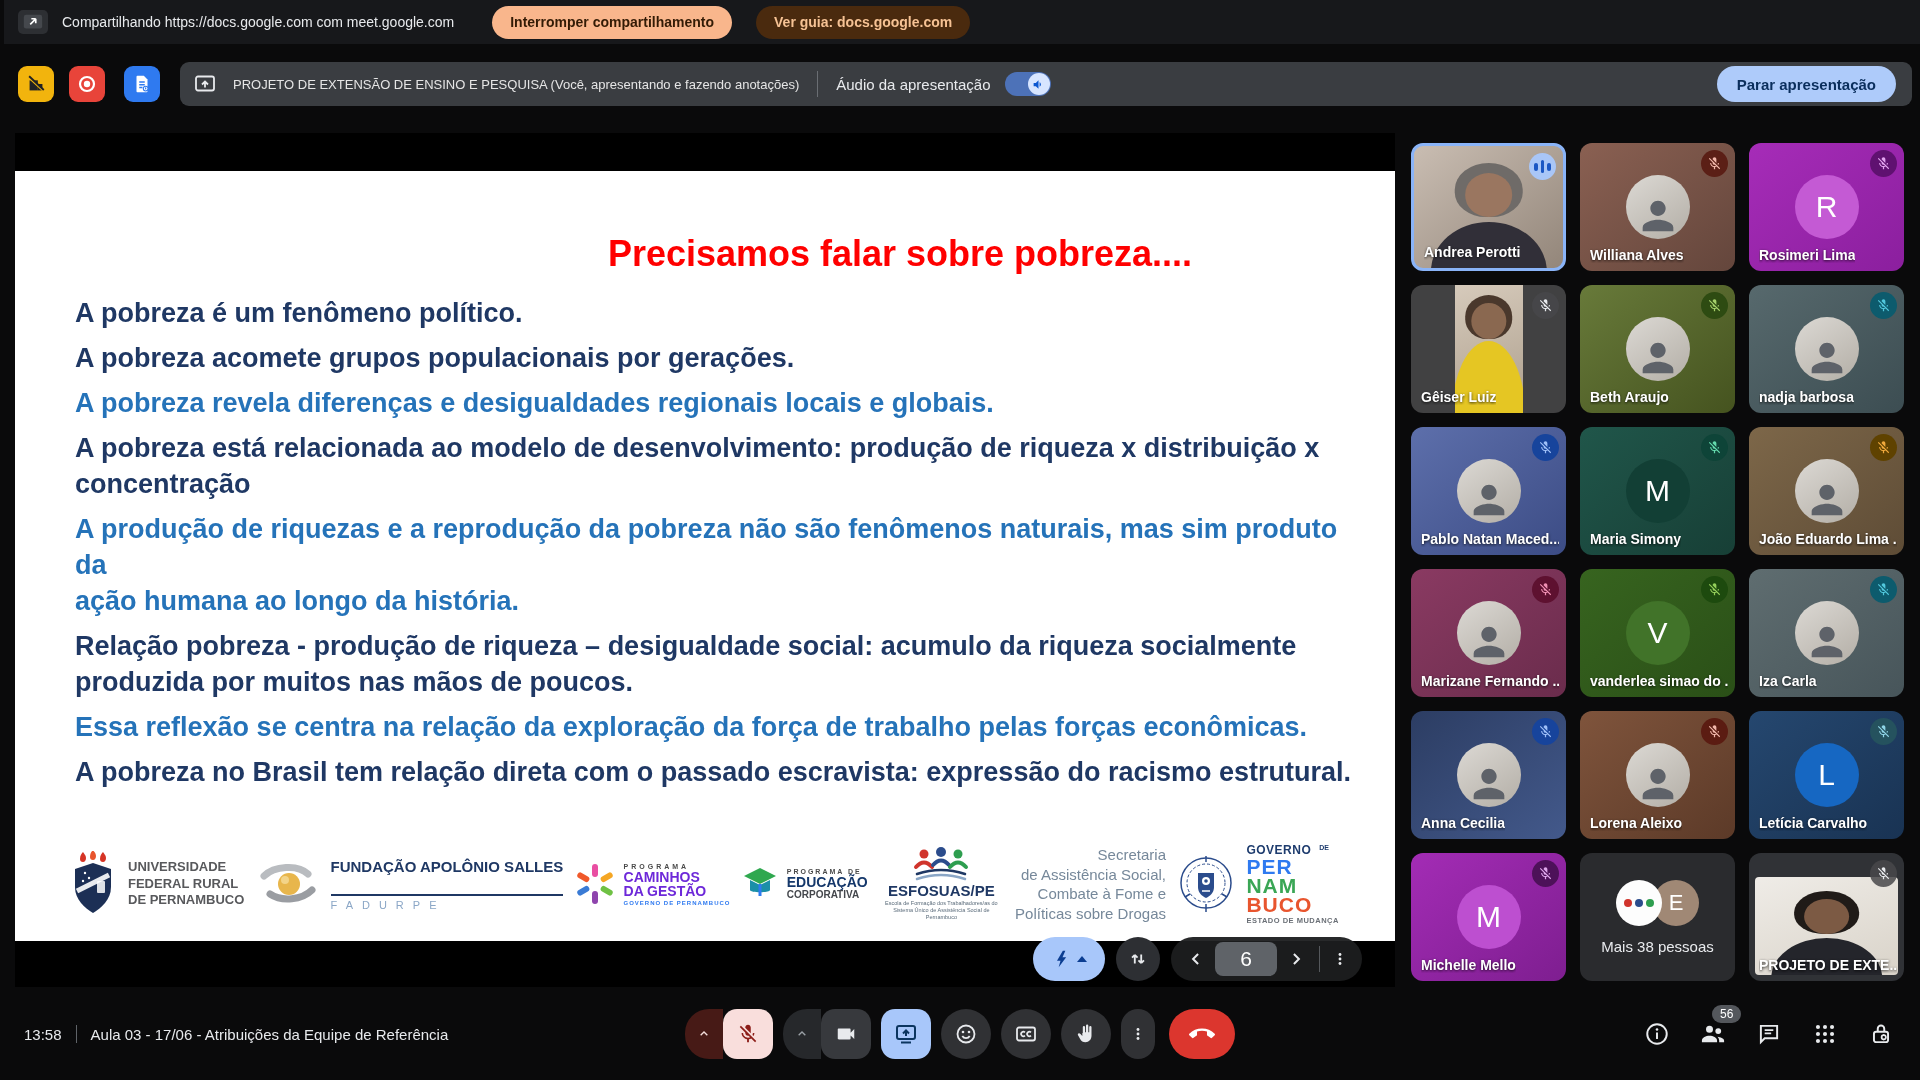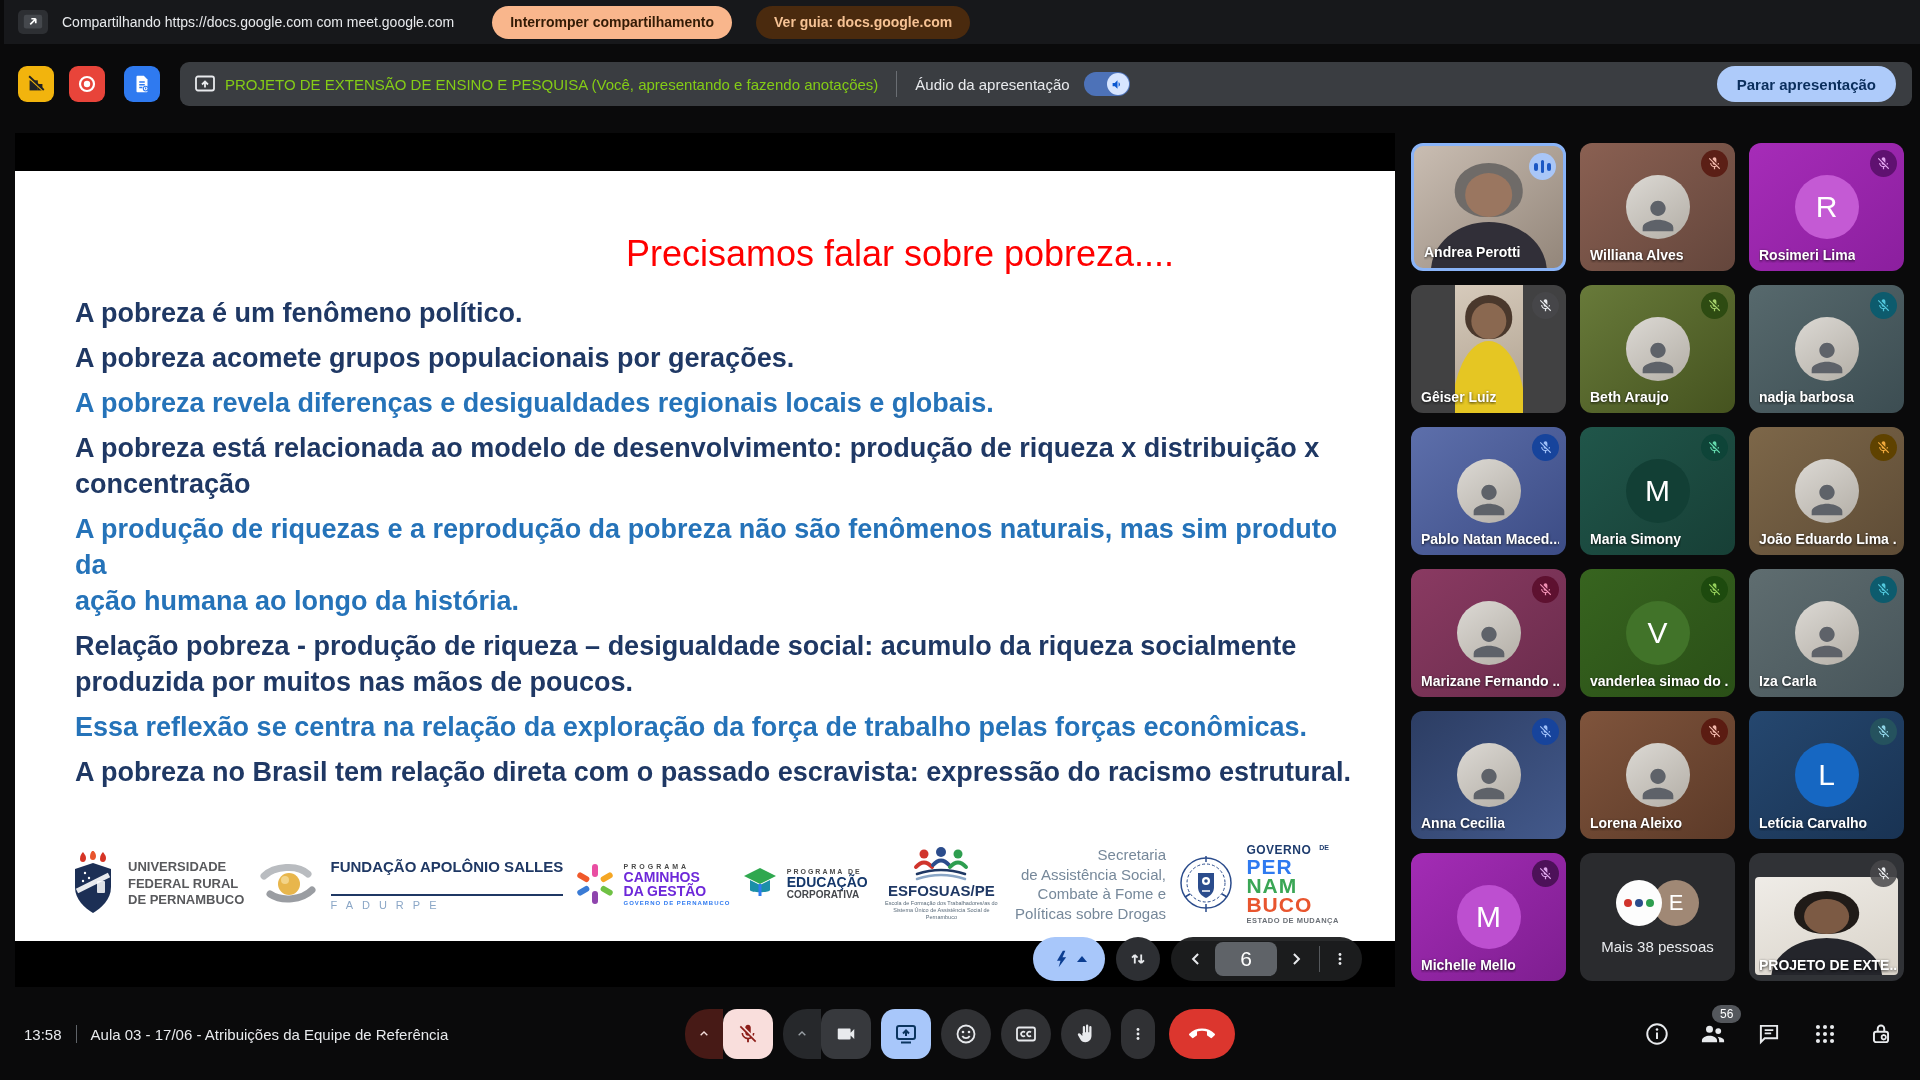--- a/index.html
+++ b/index.html
@@ -14,32 +14,32 @@
   .btn-stop-share{margin-left:38px;height:33px;padding:0 18px;border:none;border-radius:17px;background:var(--share_btn_bg);color:var(--share_btn_text);font-size:14px;font-weight:bold;cursor:pointer}
   .btn-guide{margin-left:24px;height:33px;padding:0 18px;border:none;border-radius:17px;background:var(--guide_btn_bg);color:var(--guide_btn_text);font-size:14px;font-weight:bold;cursor:pointer}
 
   
   .toolbar{position:absolute;left:0;top:52px;width:1920px;height:64px;display:flex;align-items:center}
   .sq-btn{width:36px;height:36px;border:none;border-radius:9px;display:flex;align-items:center;justify-content:center;cursor:pointer;flex:none}
   .sq-yellow{background:#f2b40d;margin-left:18px}
   .sq-red{background:#e8443a;margin-left:15px}
   .sq-blue{background:#2f7af0;margin-left:19px}
   .present-strip{flex:1;height:44px;margin:0 8px 0 20px;background:var(--toolbar_strip);border-radius:9px;display:flex;align-items:center;padding:0 10px 0 13px;min-width:0}
-  .pt-title{font-size:15px;color:#84cc16;margin-left:8px;white-space:nowrap}
+  .pt-title{font-size:13px;color:#e5e5e5;margin-left:16px;white-space:nowrap}
   .strip-div{width:1px;height:26px;background:#6a6e73;margin:0 18px;flex:none}
   .audio-label{font-size:15px;color:#e8eaed;white-space:nowrap}
   .toggle{width:46px;height:24px;border-radius:12px;background:#4d72b8;position:relative;margin-left:14px;border:none;cursor:pointer;flex:none}
   .toggle .knob{position:absolute;right:1px;top:1px;width:22px;height:22px;border-radius:50%;background:#d7e5ff;display:flex;align-items:center;justify-content:center}
   .strip-spacer{flex:1}
   .btn-stop-present{height:36px;padding:0 20px;border:none;border-radius:18px;background:var(--stop_present_bg);color:var(--stop_present_text);font-size:15px;font-weight:bold;cursor:pointer;margin-right:6px;white-space:nowrap}
 
   
   .stage{position:absolute;left:15px;top:133px;width:1380px;height:854px;background:#000}
   .slide{position:absolute;left:0;top:38px;width:1380px;height:770px;background:#fff;overflow:hidden}
-  .slide-title{font-size:36px;font-weight:normal;color:var(--slide_title_red);text-align:center;margin:62px 40px 20px 430px;white-space:nowrap}
+  .slide-title{font-size:36px;font-weight:bold;color:var(--slide_title_red);text-align:center;margin:62px 40px 20px 430px;white-space:nowrap}
   .slide-body{padding:0 20px 0 60px;width:1380px}
   .sline{font-size:27px;font-weight:bold;line-height:36px;margin-bottom:9px;white-space:pre-line}
   .sline.navy{color:var(--navy)}
   .sline.blue{color:var(--blue)}
 
   
   .logos{position:absolute;left:52px;right:56px;bottom:8px;height:98px;display:flex;align-items:center;justify-content:space-between;gap:6px}
   .lg{display:flex;align-items:center;gap:9px;flex:none}
   .lg-col{display:flex;flex-direction:column}
   .ufrpe-text{font-size:13px;font-weight:bold;color:#58595c;line-height:1.3}

